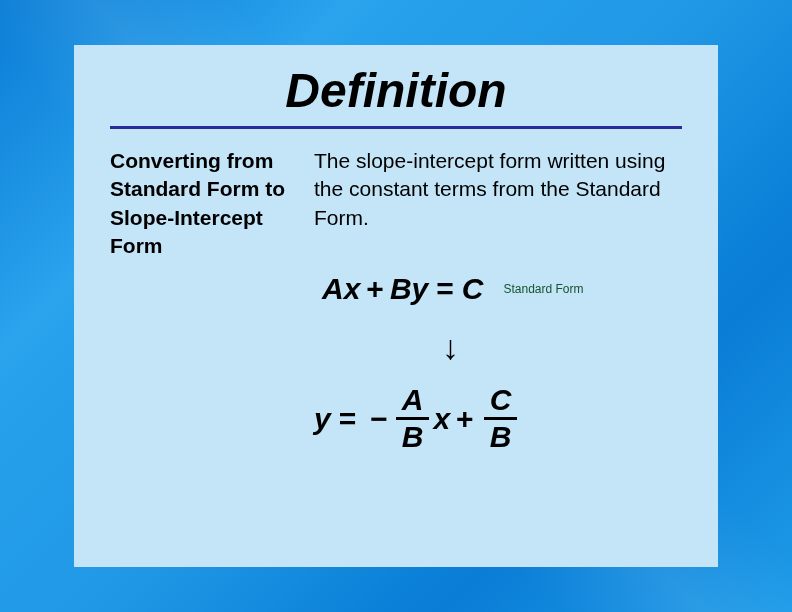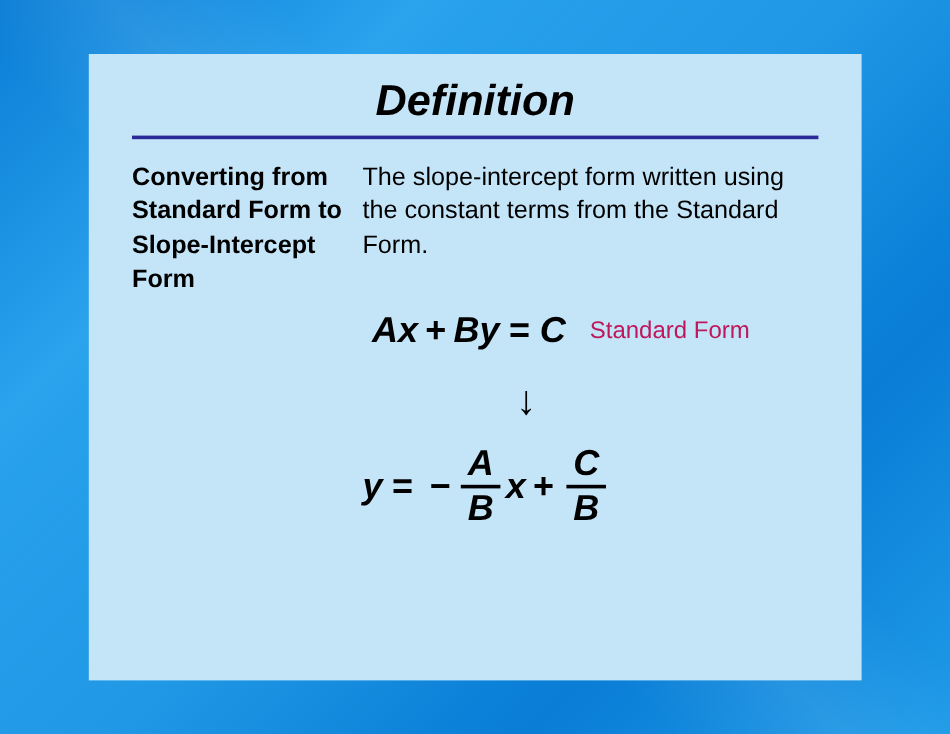--- a/index.html
+++ b/index.html
@@ -21,35 +21,35 @@
   .card {
     position: absolute;
     left: 74px;
     top: 45px;
     width: 644px;
     height: 522px;
     background: #c4e4f7;
     padding: 18px 36px 28px 36px;
   }
   .title {
-    font-size: 36px;
+    font-size: 48px;
     font-weight: bold;
     font-style: italic;
     text-align: center;
     color: #000;
     margin-bottom: 8px;
   }
   .rule {
     height: 3px;
     background: #2a2a9a;
     margin-bottom: 18px;
   }
   .content {
     display: flex;
-    gap: 12px;
+    gap: 24px;
   }
   .left-col {
     width: 180px;
     flex-shrink: 0;
   }
   .term {
     font-size: 21px;
     font-weight: bold;
     color: #000;
     line-height: 1.35;
@@ -93,22 +93,22 @@
   }
   .frac .num, .frac .den {
     padding: 2px 6px;
   }
   .frac .bar {
     width: 100%;
     height: 3px;
     background: #000;
   }
   .eq-label {
-    font-size: 20px;
-    color: #be185d;
+    font-size: 12px;
+    color: #14532d;
     line-height: 1.2;
   }
   .arrow-row {
     text-align: left;
     margin: 10px 0 16px 0;
     padding-left: 128px;
   }
   .arrow {
     font-size: 34px;
     color: #000;

